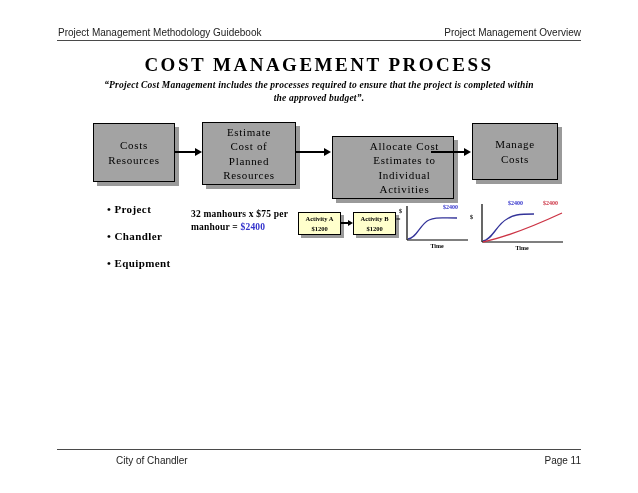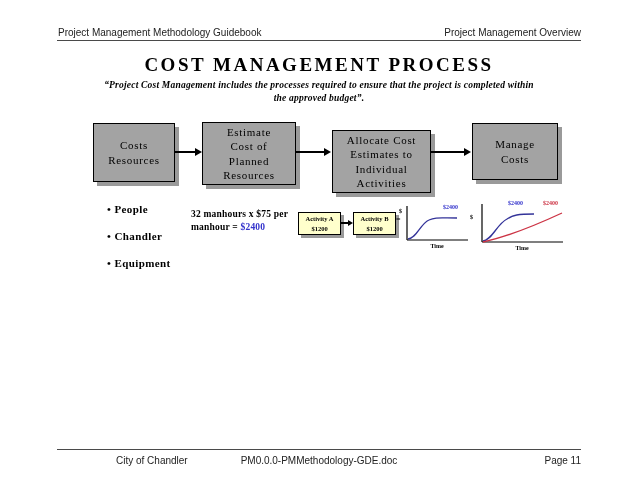--- a/index.html
+++ b/index.html
@@ -21,21 +21,21 @@
   .title{position:absolute;left:0;right:0;top:54px;text-align:center;
     font-weight:bold;font-size:19px;letter-spacing:2.5px;}
   .subtitle{position:absolute;left:99px;right:99px;top:79px;text-align:center;
     font-weight:bold;font-style:italic;font-size:9.5px;line-height:1.4;letter-spacing:0.2px;}
   
   .step{position:absolute;background:#a3a3a3;border:1px solid #000;
     box-shadow:4px 4px 0 #9a9a9a;display:flex;align-items:center;justify-content:center;
     text-align:center;font-size:11px;letter-spacing:0.7px;line-height:1.3;white-space:pre-line;}
   .step1{left:93px;top:123px;width:80px;height:57px;}
   .step2{left:202px;top:122px;width:92px;height:61px;}
-  .step3{left:332px;top:130px;width:97px;height:61px;}
+  .step3{left:332px;top:136px;width:97px;height:61px;padding-left:23px;}
   .step4{left:472px;top:123px;width:84px;height:55px;}
   
   .harrow{position:absolute;height:2px;background:#000;}
   .harrow::after{content:"";position:absolute;right:-7px;top:-3px;width:0;height:0;
     border-left:7px solid #000;border-top:4px solid transparent;border-bottom:4px solid transparent;}
   .arrow1{left:175px;top:151px;width:20px;}
   .arrow2{left:296px;top:151px;width:28px;}
   .arrow3{left:431px;top:151px;width:33px;}
   .harrow.small{height:1.5px;}
   .harrow.small::after{right:-5px;top:-2.5px;border-left:5px solid #000;
@@ -85,21 +85,21 @@
   <div class="harrow arrow2"></div>
   <div class="step step3">Allocate Cost
 Estimates to
 Individual
 Activities</div>
   <div class="harrow arrow3"></div>
   <div class="step step4">Manage
 Costs</div>
 
   <ul class="bullets">
-    <li>People</li>
+    <li>Project</li>
     <li>Chandler</li>
     <li>Equipment</li>
   </ul>
 
   <div class="calc"><span>32 manhours x $75 per manhour = </span><span class="amount">$2400</span></div>
 
   <div class="activity activityA">
     <span>Activity A</span>
     <span>$1200</span>
   </div>
@@ -125,16 +125,15 @@
     <line x1="16" y1="46" x2="97" y2="46" stroke="#000" stroke-width="1.2"></line>
     <path d="M17,45 C26,44 31,28 41,23 C47,19 52,18 68,18" fill="none" stroke="#333399" stroke-width="1.3"></path>
     <path d="M17,46 C40,41 68,30 96,17" fill="none" stroke="#cc3344" stroke-width="1.3"></path>
     <text x="42" y="9" font-size="6" fill="#3333cc">$2400</text>
     <text x="77" y="9" font-size="6" fill="#cc3344">$2400</text>
     <text x="56" y="54" font-size="6" text-anchor="middle">Time</text>
   </svg>
 
   <div class="rule footer-rule"></div>
   <div class="hf footer-left">City of Chandler</div>
-  <div class="hf footer-center">PM0.0.0-PMMethodology-GDE.doc</div>
   <div class="hf footer-right">Page 11</div>
 
 </div>
 
 </body></html>

